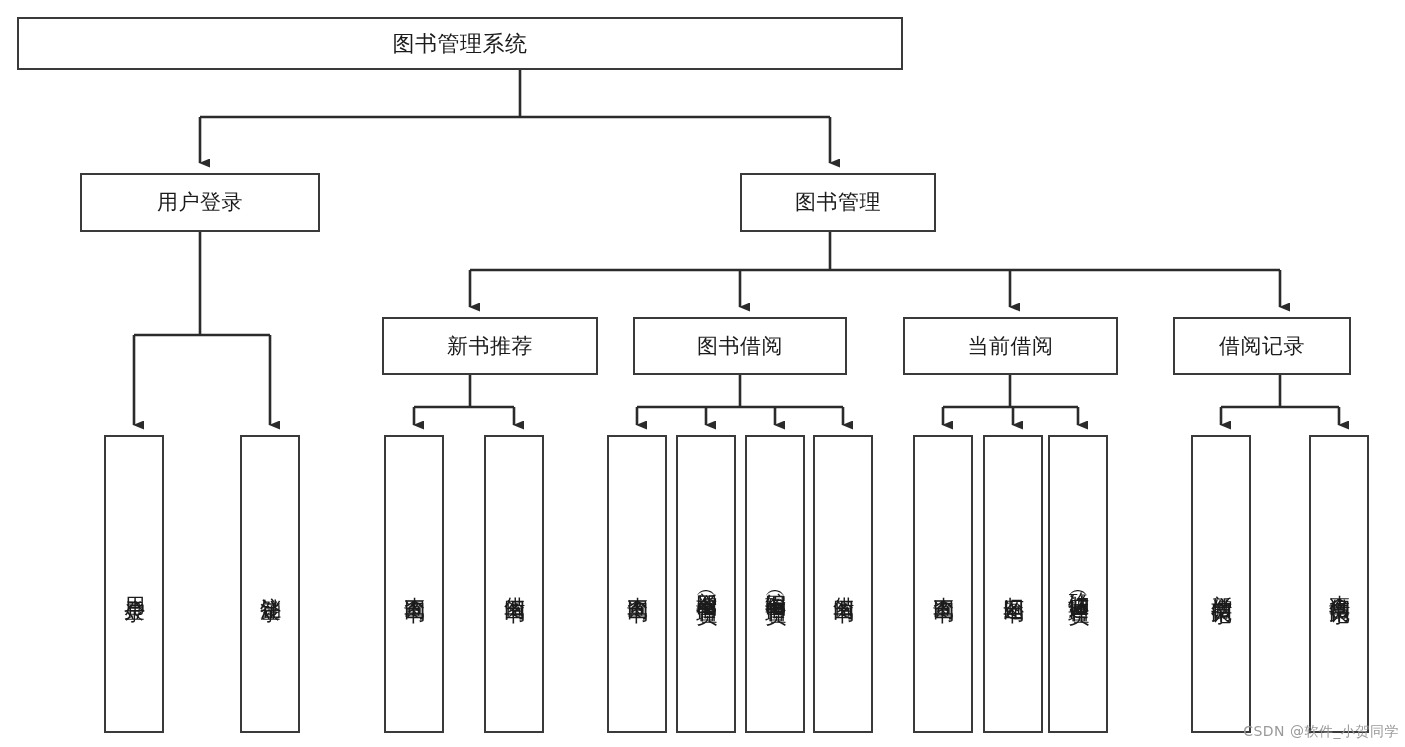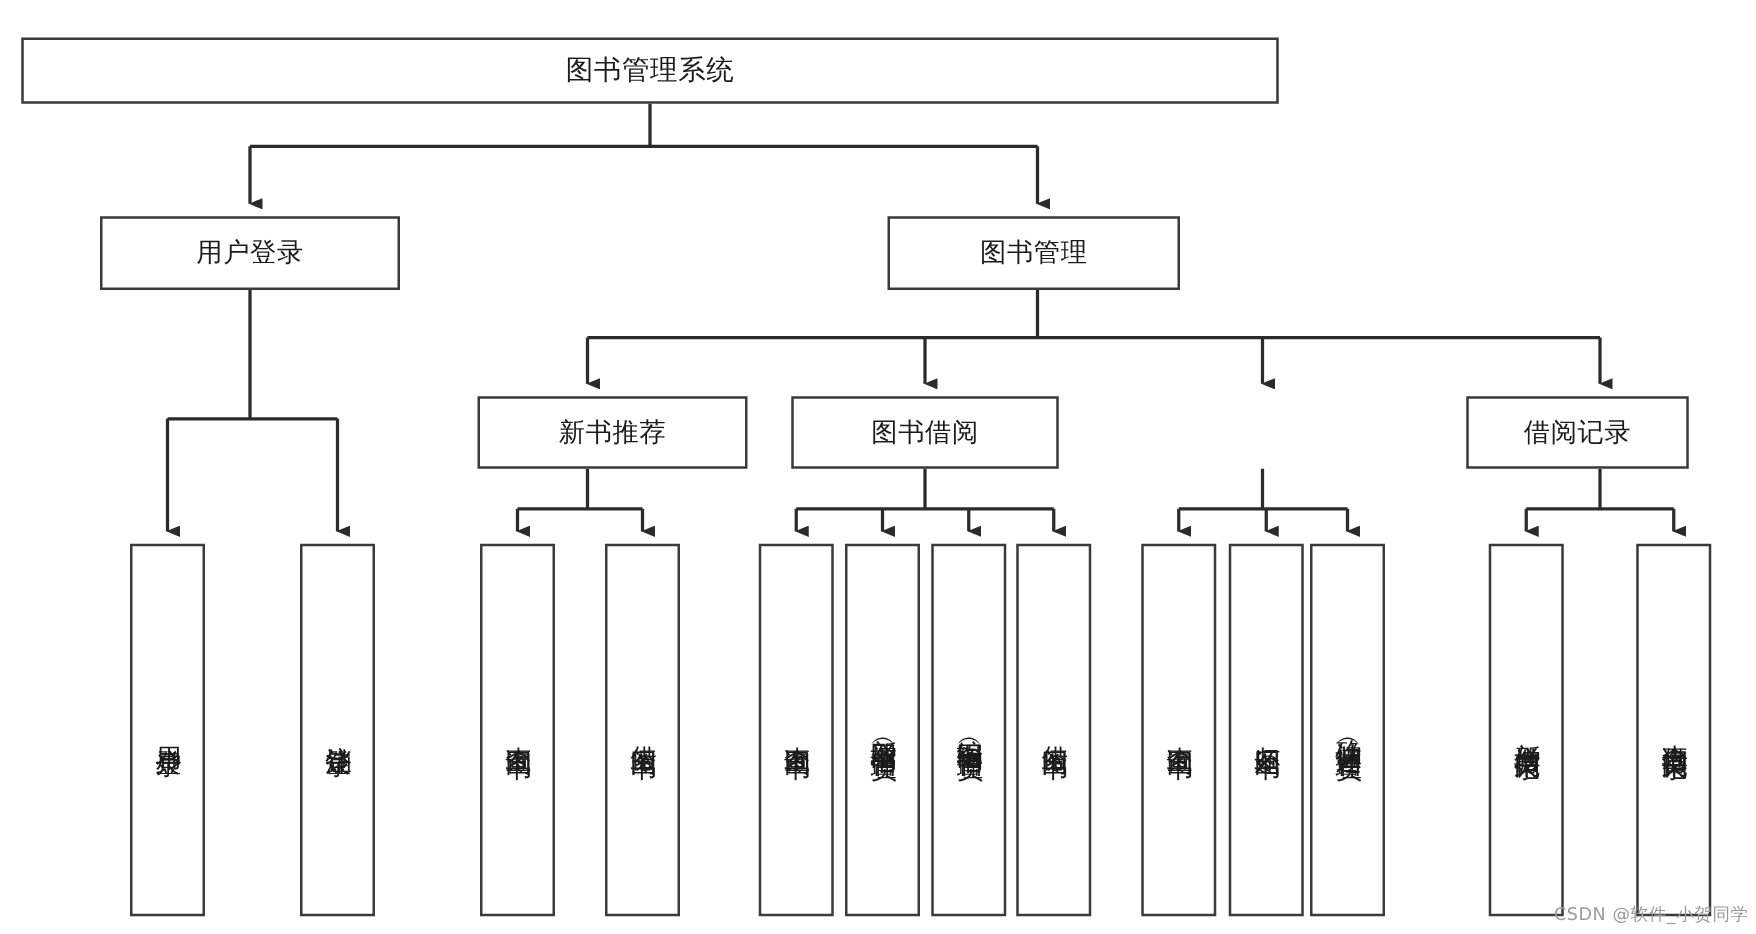--- a/index.html
+++ b/index.html
@@ -113,36 +113,39 @@
       <path d="M1013,407 L1013,425" marker-end="url(#arr)"></path>
       <path d="M1078,407 L1078,425" marker-end="url(#arr)"></path>
 
       <path d="M1280,375 L1280,407"></path>
       <path d="M1221,407 L1339,407"></path>
       <path d="M1221,407 L1221,425" marker-end="url(#arr)"></path>
       <path d="M1339,407 L1339,425" marker-end="url(#arr)"></path>
     </g>
   </svg>
 
-  <div class="node root" style="left:17px;top:30px;width:1006px;height:53px;">
+  <div class="node root" style="left:17px;top:17px;width:886px;height:53px;">
     <span class="label">图书管理系统</span>
   </div>
 
   <div class="node" style="left:80px;top:173px;width:240px;height:59px;">
     <span class="label">用户登录</span>
   </div>
-  <div class="node" style="left:710px;top:173px;width:234px;height:59px;">
+  <div class="node" style="left:740px;top:173px;width:196px;height:59px;">
     <span class="label">图书管理</span>
   </div>
 
   <div class="node" style="left:362px;top:317px;width:216px;height:58px;margin-left:20px;">
     <span class="label">新书推荐</span>
   </div>
   <div class="node" style="left:633px;top:317px;width:214px;height:58px;align-items:center;">
     <span class="label">图书借阅</span>
+  </div>
+  <div class="node" style="left:903px;top:317px;width:215px;height:58px;">
+    <span class="label">当前借阅</span>
   </div>
   <div class="node" style="left:1173px;top:317px;width:178px;height:58px;">
     <span class="label">借阅记录</span>
   </div>
 
   <div class="node leaf" style="left:104px;top:435px;width:60px;height:298px;">
     <span class="label">用户登录</span>
   </div>
   <div class="node leaf" style="left:240px;top:435px;width:60px;height:298px;">
     <span class="label">注销登录</span>

